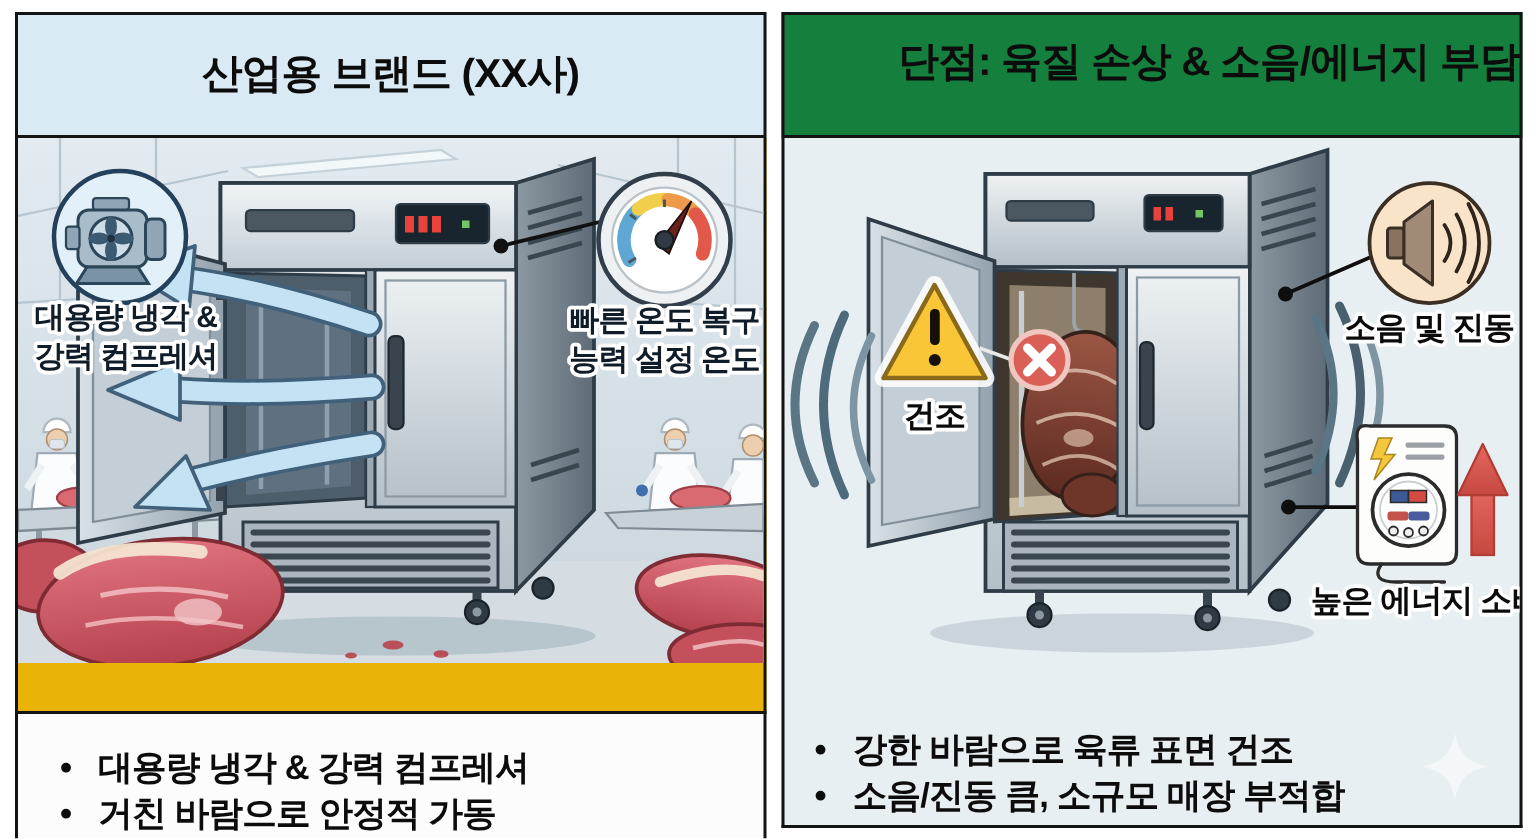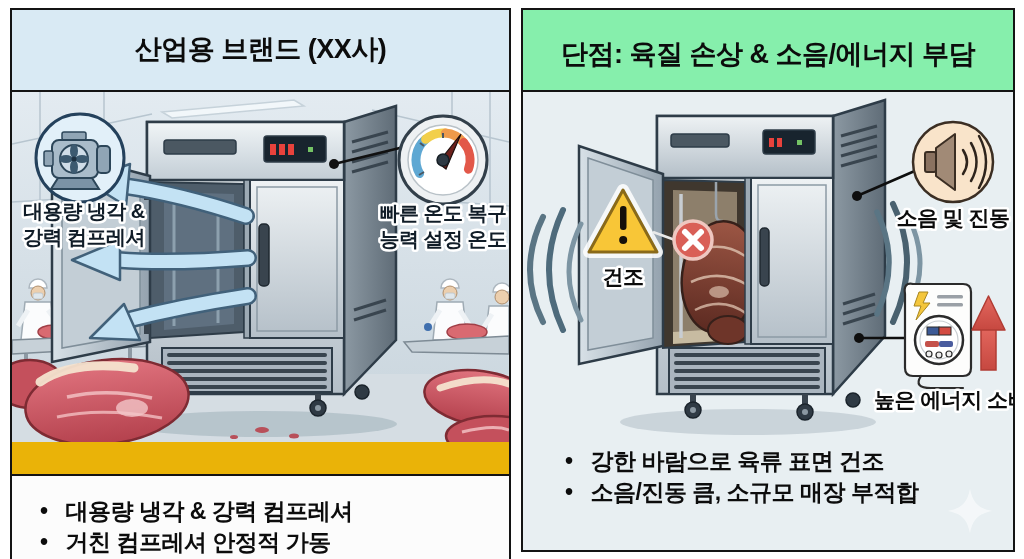--- a/index.html
+++ b/index.html
@@ -2,32 +2,32 @@
 <html><head>
 <meta charset="utf-8">
 <style>
   html,body{margin:0;padding:0;background:#ffffff;}
   .canvas{position:relative;width:1024px;height:559px;background:#ffffff;
           font-family:"Liberation Sans",sans-serif;overflow:hidden;}
   .col{position:absolute;top:8px;display:flex;flex-direction:column;}
   .col-left{left:10px;width:501px;}
   .col-right{left:521px;width:494px;}
   .header-box{box-sizing:border-box;height:84px;border:2px solid #141414;
-          display:flex;flex-direction:column;align-items:center;justify-content:center;
+          display:flex;flex-direction:row;align-items:center;justify-content:center;
           text-align:center;font-weight:700;font-size:27px;line-height:1.32;color:#0c0c0c;
           letter-spacing:-0.5px;}
   .header-left{background:#d9eaf4;}
-  .header-right{background:#86efac;justify-content:flex-end;padding-bottom:17px;}
+  .header-right{background:#15803d;justify-content:flex-end;padding-bottom:17px;}
   .illus-left{box-sizing:border-box;height:384px;border:2px solid #141414;border-top:none;
           position:relative;background:#eab308;}
   .bullets-box{box-sizing:border-box;height:106px;border:2px solid #141414;border-top:none;
           background:#fcfcfc;padding:20px 4px 0 28px;}
   .content-right{box-sizing:border-box;height:460px;border:2px solid #141414;border-top:none;
           background:#e8eff2;position:relative;}
-  .bullets-right{padding:2px 4px 0 42px;}
+  .bullets-right{padding:2px 4px 0 20px;margin-top:38px;}
   .bullet-row{display:flex;align-items:flex-start;font-size:23px;font-weight:700;
           color:#0c0c0c;line-height:31px;letter-spacing:-0.5px;}
   .bullet-row::before{content:"\2022";margin-right:18px;font-size:23px;}
   svg{display:block;}
   svg text{font-family:"Liberation Sans","DejaVu Sans",sans-serif;}
   .svg-label{font-weight:800;fill:#101c27;stroke:#ffffff;stroke-width:5px;
           paint-order:stroke;stroke-linejoin:round;font-size:20px;text-anchor:middle;
           letter-spacing:-0.5px;}
   .svg-label-dark{font-weight:800;fill:#0b0b0b;stroke:#ffffff;stroke-width:5px;
           paint-order:stroke;stroke-linejoin:round;font-size:21px;text-anchor:middle;
@@ -263,21 +263,21 @@
           <ellipse cx="222" cy="345" rx="4" ry="2"></ellipse>
         </g>
       </svg>
     </div>
 
     <div class="bullets-box">
       <div class="bullet-row">
           <span>대용량 냉각 &amp; 강력 컴프레셔</span>
         </div>
       <div class="bullet-row">
-          <span>거친 컴프레셔 안정적 가동</span>
+          <span>거친 바람으로 안정적 가동</span>
         </div>
     </div>
   </div>
 
   <div class="col col-right">
 
     <div class="header-box header-right">
       <div>단점: 육질 손상 &amp; 소음/에너지 부담</div>
     </div>
 

